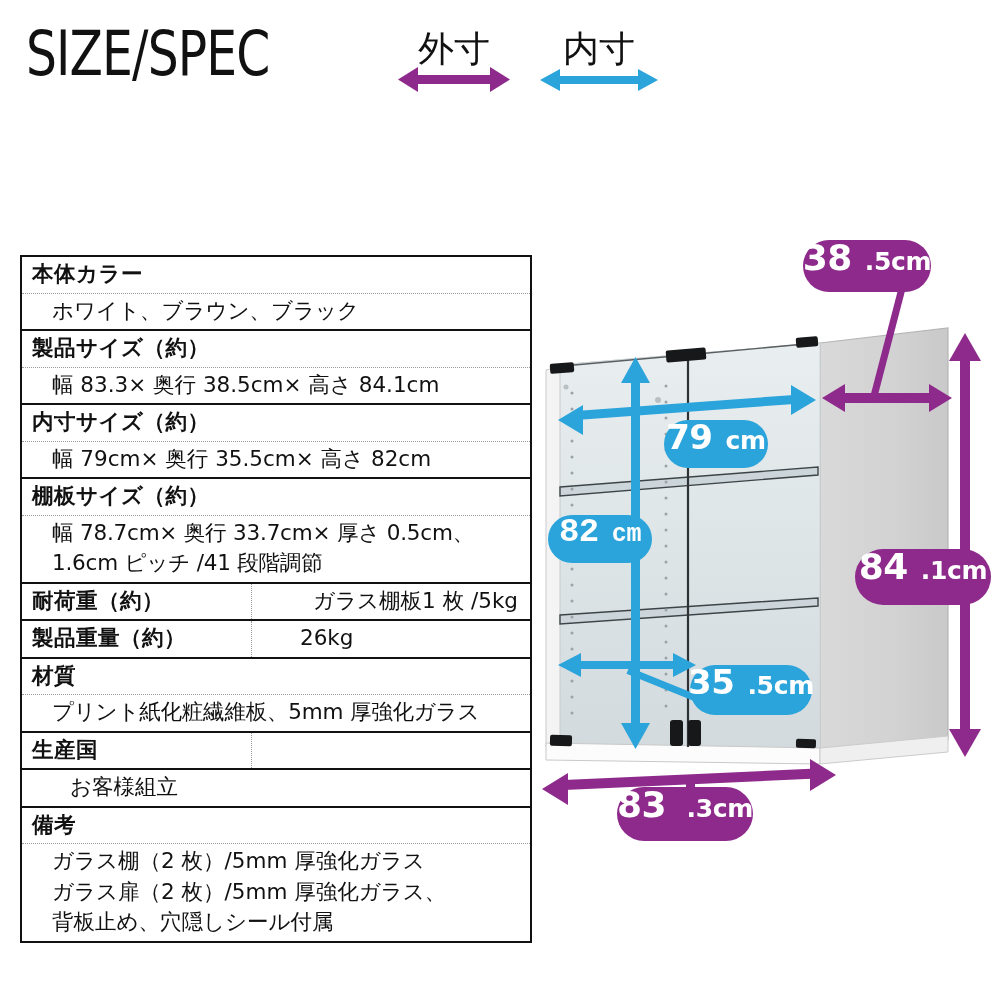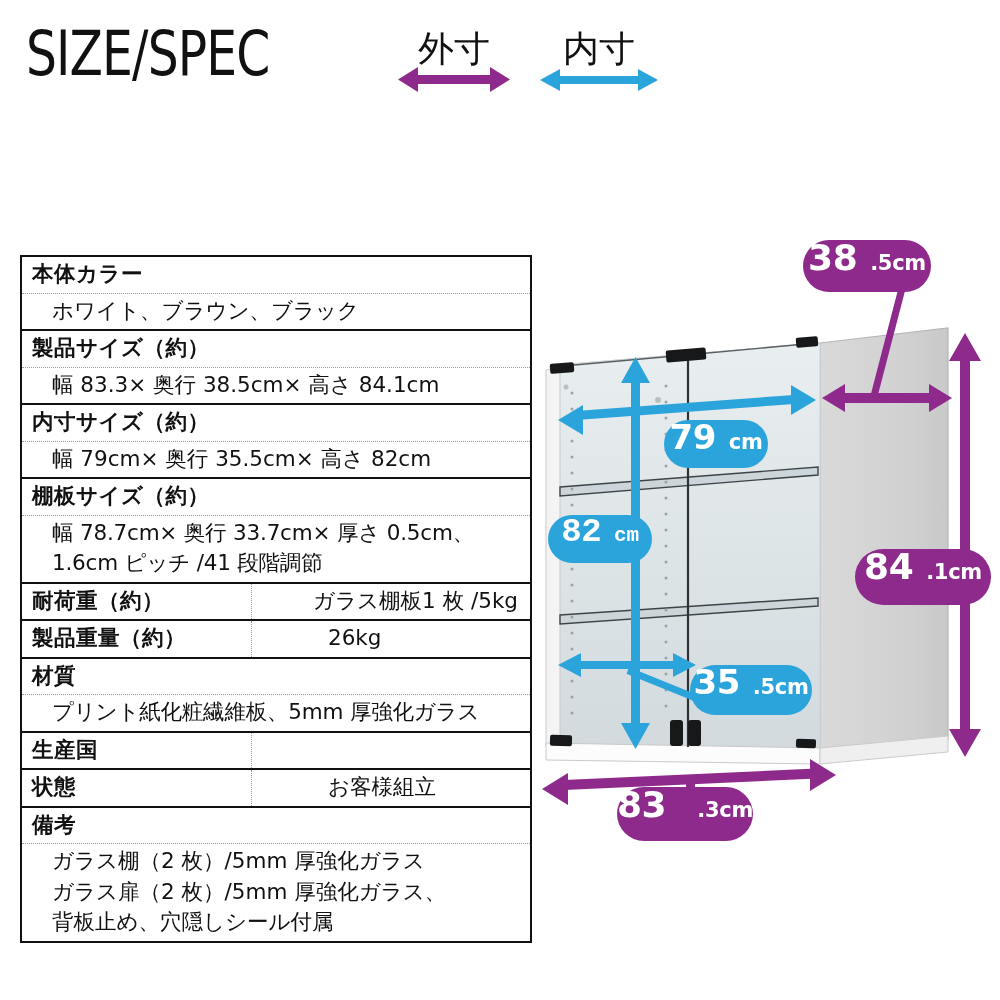--- a/index.html
+++ b/index.html
@@ -44,21 +44,21 @@
     padding: 2px 10px 3px 10px;
     font-size: 21.5px;
     line-height: 1.42;
     color: #111;
     font-family: "DejaVu Sans", "Liberation Sans", sans-serif;
     white-space: nowrap;
   }
   .cell.head { font-weight: 700; letter-spacing: 0.5px; }
   .cell.val { padding-left: 30px; }
   .cell.val.tight { letter-spacing: -0.2px; }
-  .two-col { display: flex; align-items: flex-start; gap: 28px; }
+  .two-col { display: flex; align-items: flex-start; }
   .two-col .c-left {
     width: 230px; flex: 0 0 230px;
     border-right: 1.5px dotted #9a9a9a;
   }
   .two-col .c-right { flex: 1 1 auto; }
   .c-right.right-align { text-align: right; padding-right: 12px; }
   .c-right.center-left { padding-left: 48px; }
   .sub-line { display: block; }
 
   
@@ -71,21 +71,21 @@
     display: flex; align-items: baseline; justify-content: center;
     border-radius: 999px;
     color: #ffffff;
     font-family: "DejaVu Sans", "Liberation Sans", sans-serif;
     font-weight: 700;
     white-space: nowrap;
     z-index: 30;
     gap: 13px;
   }
   .bubble .big { font-size: 34px; line-height: 1; letter-spacing: -0.5px; }
-  .bubble .small { font-size: 21px; line-height: 1; letter-spacing: -0.3px; }
+  .bubble .small { font-size: 25px; line-height: 1; letter-spacing: -0.3px; }
   .bubble.purple { background: #8E2A8B; }
   .bubble.cyan   { background: #2BA4DB; }
 
   .bub-38  { left: 803px; top: 240px; width: 128px; height: 52px; }
   .bub-84  { left: 855px; top: 549px; width: 136px; height: 56px; }
   .bub-83  { left: 617px; top: 787px; width: 136px; height: 54px; justify-content: space-between; }
   .bub-79  { left: 664px; top: 420px; width: 104px; height: 48px; }
   .bub-82  { left: 548px; top: 515px; width: 104px; height: 48px; font-family: Liberation Mono, monospace; }
   .bub-35  { left: 690px; top: 665px; width: 122px; height: 50px; }
 
@@ -171,21 +171,20 @@
     </div>
     <div class="row bordered">
       <div class="cell val tight">プリント紙化粧繊維板、5mm 厚強化ガラス</div>
     </div>
 
     <div class="row bordered two-col">
       <div class="cell head c-left">生産国</div>
     </div>
 
     <div class="row bordered two-col">
-      <div class="cell head c-left">状態</div>
       <div class="cell c-right center-left">お客様組立</div>
     </div>
 
     <div class="row dotted-bottom">
       <div class="cell head">備考</div>
     </div>
     <div class="row">
       <div class="cell val">
         <span class="sub-line">ガラス棚（2 枚）/5mm 厚強化ガラス</span>
         <span class="sub-line">ガラス扉（2 枚）/5mm 厚強化ガラス、</span>

